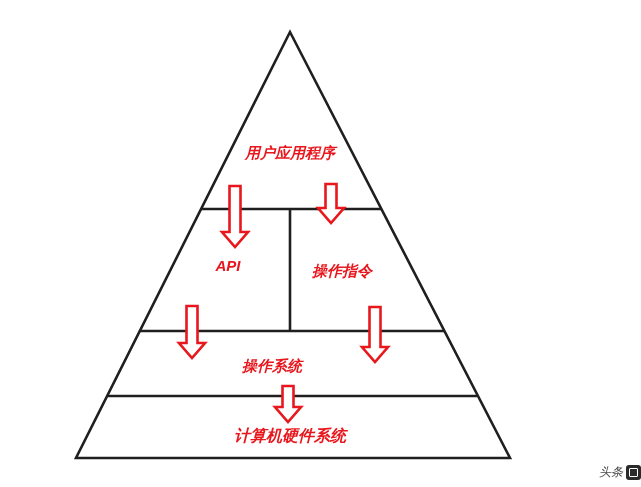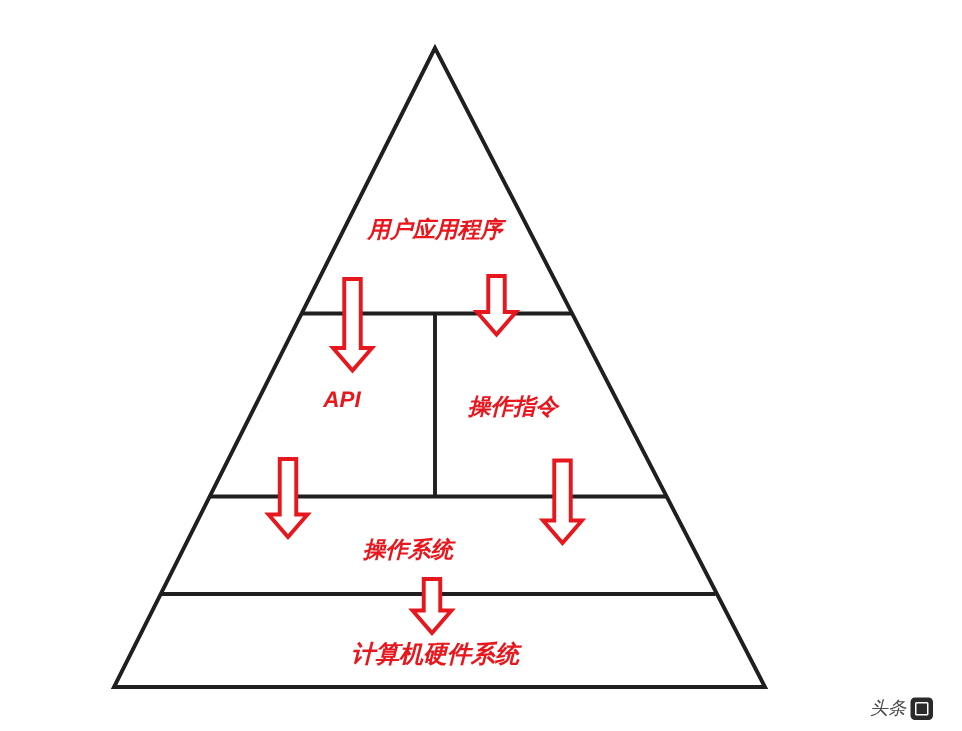--- a/index.html
+++ b/index.html
@@ -35,21 +35,21 @@
   }
   .label {
     fill: #e8171d;
     font-weight: bold;
     font-family: "Liberation Sans", "DejaVu Sans", sans-serif;
   }
   .label-mid { font-size: 15px; }
   .label-big { font-size: 16px; }
   .watermark {
     position: absolute;
-    right: 19px;
+    right: 0;
     bottom: 6px;
     display: flex;
     align-items: center;
     gap: 3px;
     white-space: nowrap;
   }
   .wm-prefix {
     color: #4a4a4a;
     font-size: 12px;
   }

